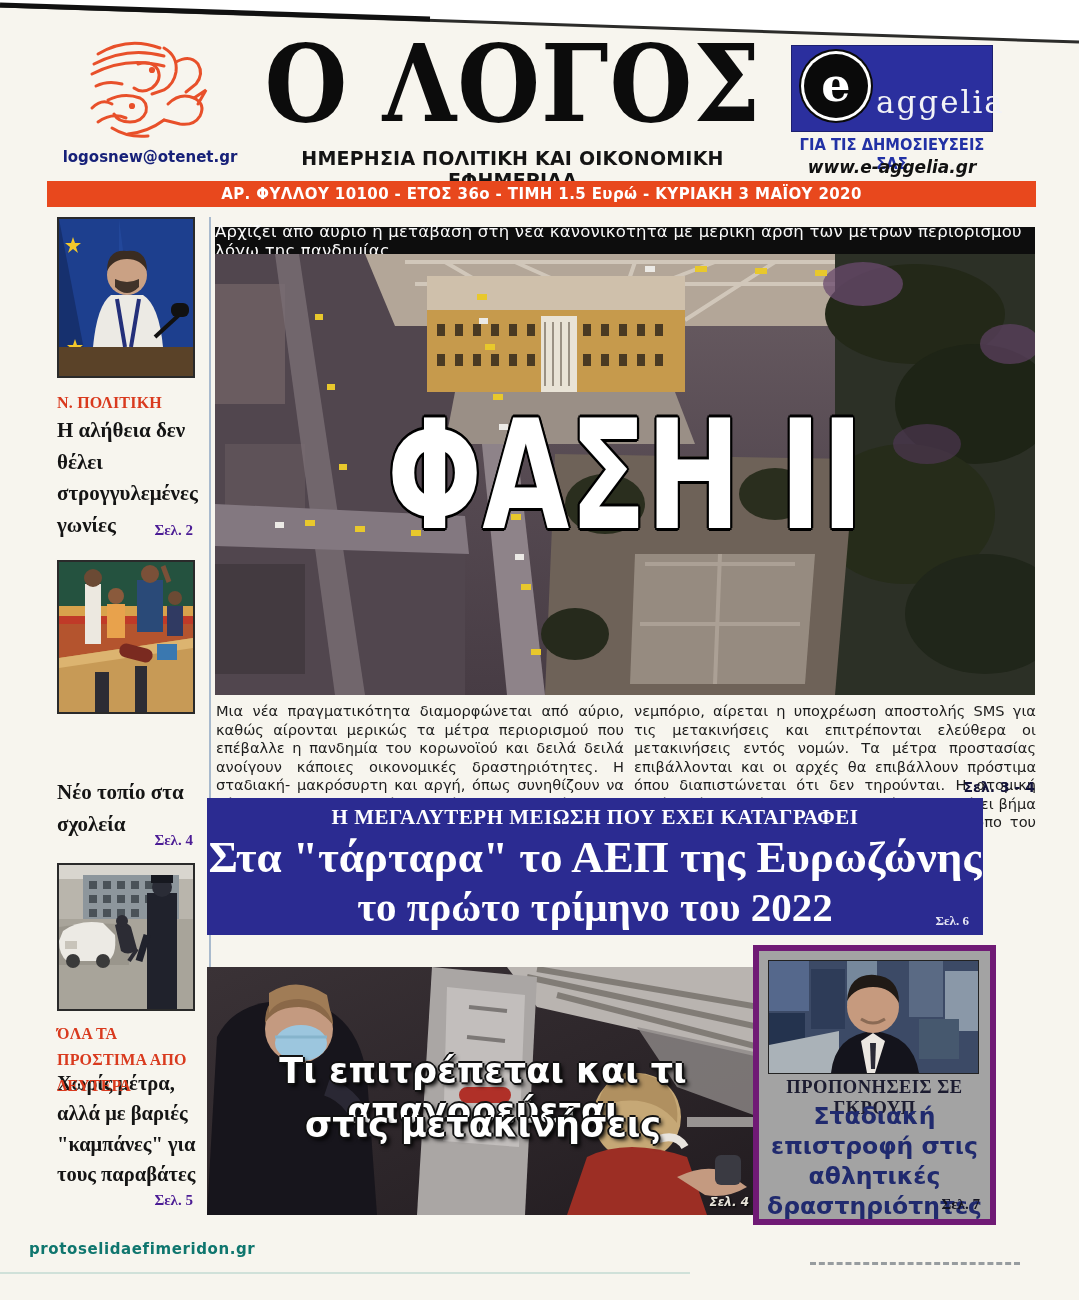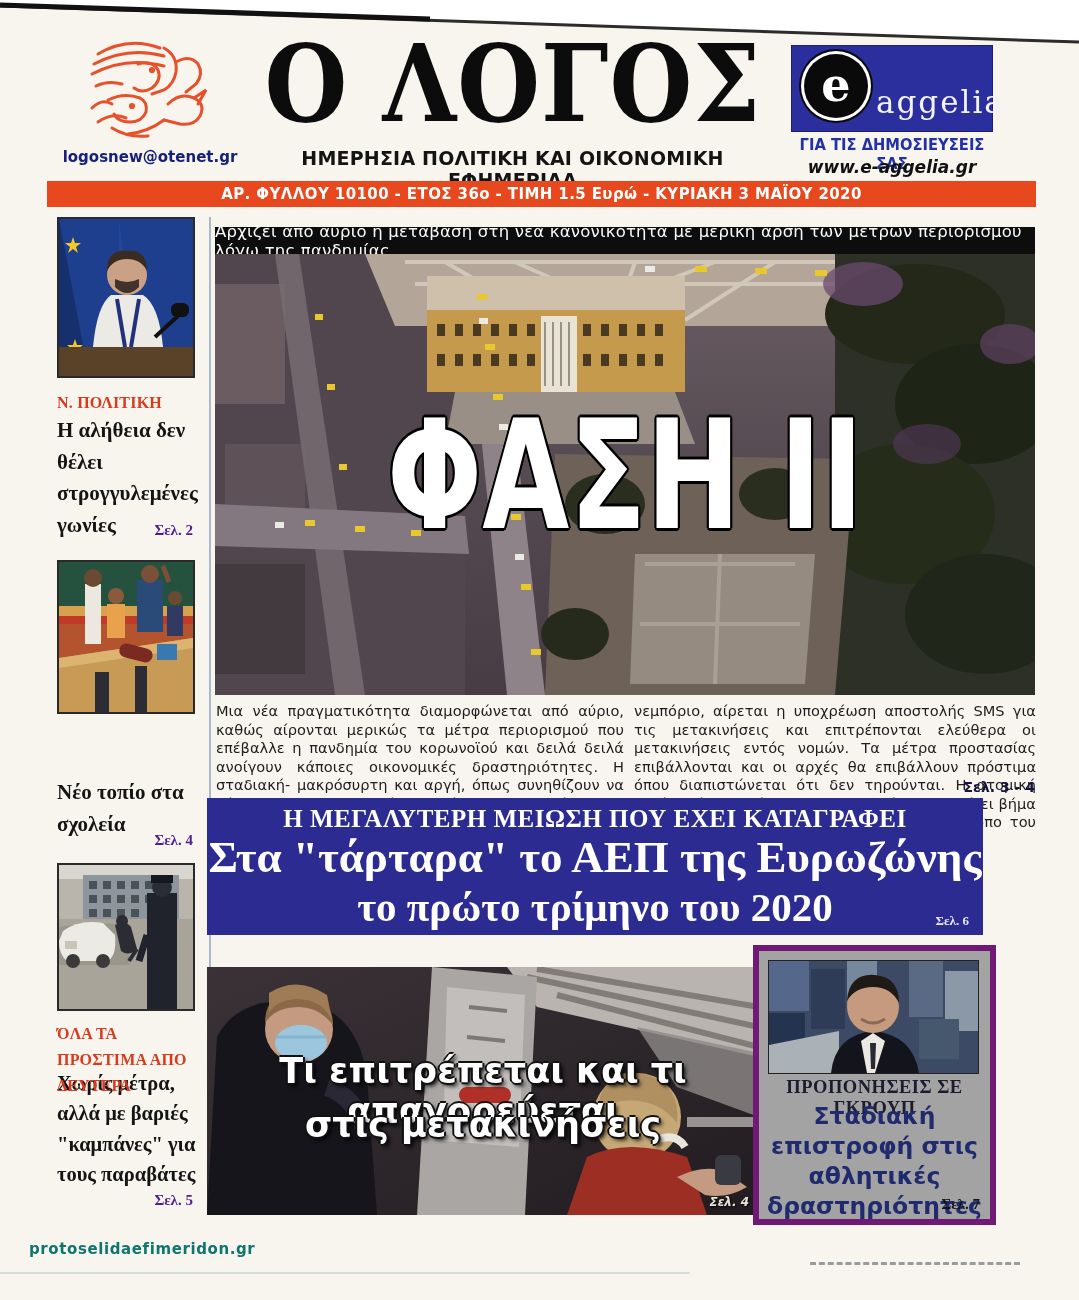--- a/index.html
+++ b/index.html
@@ -54,21 +54,21 @@
     transform:scaleX(.74);transform-origin:center;
     text-shadow:3px 0 0 #000,-3px 0 0 #000,0 3px 0 #000,0 -3px 0 #000,2px 2px 0 #000,-2px 2px 0 #000,2px -2px 0 #000,-2px -2px 0 #000;
   }
   .body-col{top:702px;font-size:14.6px;line-height:1.27;color:#1d1d1d;text-align:justify;}
   .col1{left:216px;width:408px;}
   .col2{left:634px;width:402px;}
   .lead-ref{left:920px;top:779px;width:115px;text-align:right;font-size:14px;font-weight:bold;color:#14143a;}
 
   
   .eco-banner{left:207px;top:798px;width:776px;height:137px;background:#2b2b91;}
-  .eco-kicker{position:absolute;left:0;top:7px;width:100%;text-align:center;color:#fff;font-size:25px;font-weight:bold;letter-spacing:.5px;}
+  .eco-kicker{position:absolute;left:0;top:7px;width:100%;text-align:center;color:#fff;font-size:21px;font-weight:bold;letter-spacing:.5px;}
   .eco-h1{position:absolute;left:0;top:33px;width:100%;text-align:center;color:#fff;font-size:45px;font-weight:bold;}
   .eco-h2{position:absolute;left:0;top:85px;width:100%;text-align:center;color:#fff;font-size:41px;font-weight:bold;}
   .eco-ref{position:absolute;right:14px;bottom:6px;color:#e8e8f4;font-size:13px;font-weight:bold;}
 
   
   .tr-kicker{left:207px;top:941px;width:552px;height:26px;background:#0d0d0d;display:flex;align-items:center;justify-content:center;}
   .tr-kicker span{color:#f5f2ea;font-size:17px;letter-spacing:1.5px;font-weight:bold;}
   .tr-photo{left:207px;top:967px;width:552px;height:248px;background:#2c262a;overflow:hidden;}
   .tr-h1{position:absolute;left:-6px;top:84px;width:564px;text-align:center;color:#fff;font-size:35px;font-weight:bold;
     text-shadow:2px 0 0 #111,-2px 0 0 #111,0 2px 0 #111,0 -2px 0 #111,3px 3px 4px #000;}
@@ -322,21 +322,21 @@
     <div class="phase-head">ΦΑΣΗ ΙΙ</div>
   </div>
 
   <div class="abs body-col col1">Μια νέα πραγματικότητα διαμορφώνεται από αύριο, καθώς αίρονται μερικώς τα μέτρα περιορισμού που επέβαλλε η πανδημία του κορωνοϊού και δειλά δειλά ανοίγουν κάποιες οικονομικές δραστηριότητες.  Η σταδιακή- μακρόσυρτη και αργή, όπως συνηθίζουν να λένε τα κυβερνητικά στελέχη και ο ίδιος ο πρωθυπουργός- επαναφορά στην νέα, πια, κανονικότητα ξεκινά από αύριο. Ανοίγουν περίπου 23.000 επιχειρήσεις στο λια-</div>
   <div class="abs body-col col2">νεμπόριο, αίρεται η υποχρέωση αποστολής SMS για τις μετακινήσεις και επιτρέπονται ελεύθερα οι μετακινήσεις εντός νομών. Τα μέτρα προστασίας επιβάλλονται και οι αρχές θα επιβάλλουν πρόστιμα όπου διαπιστώνεται ότι δεν τηρούνται. Η ατομική ευθύνη είναι μεγάλη και η επανεκκίνηση θα γίνει βήμα βήμα και ανάλογα με τις εξελίξεις στο μέτωπο του κορωνοϊού.</div>
   <div class="abs lead-ref">Σελ. 3 - 4</div>
 
   <div class="abs eco-banner">
     <div class="eco-kicker serif">Η ΜΕΓΑΛΥΤΕΡΗ ΜΕΙΩΣΗ ΠΟΥ ΕΧΕΙ ΚΑΤΑΓΡΑΦΕΙ</div>
     <div class="eco-h1 serif">Στα "τάρταρα" το ΑΕΠ της Ευρωζώνης</div>
-    <div class="eco-h2 serif">το πρώτο τρίμηνο του 2020</div>
+    <div class="eco-h2 serif">το πρώτο τρίμηνο του 2022</div>
     <div class="eco-ref serif">Σελ. 6</div>
   </div>
 
   <div class="abs tr-photo">
     <svg width="552" height="248" viewBox="0 0 552 248" preserveAspectRatio="none">
       <defs>
         <linearGradient id="tg" x1="0" y1="0" x2="1" y2="1">
           <stop offset="0" stop-color="#3a3236"></stop>
           <stop offset="1" stop-color="#221c20"></stop>
         </linearGradient>

